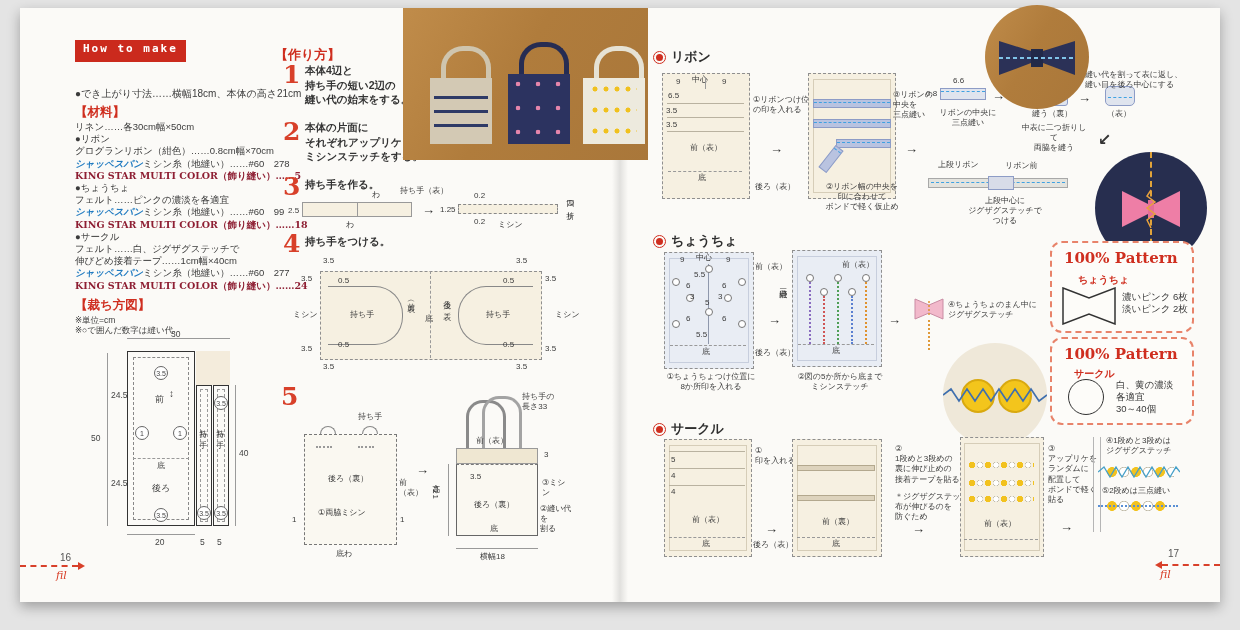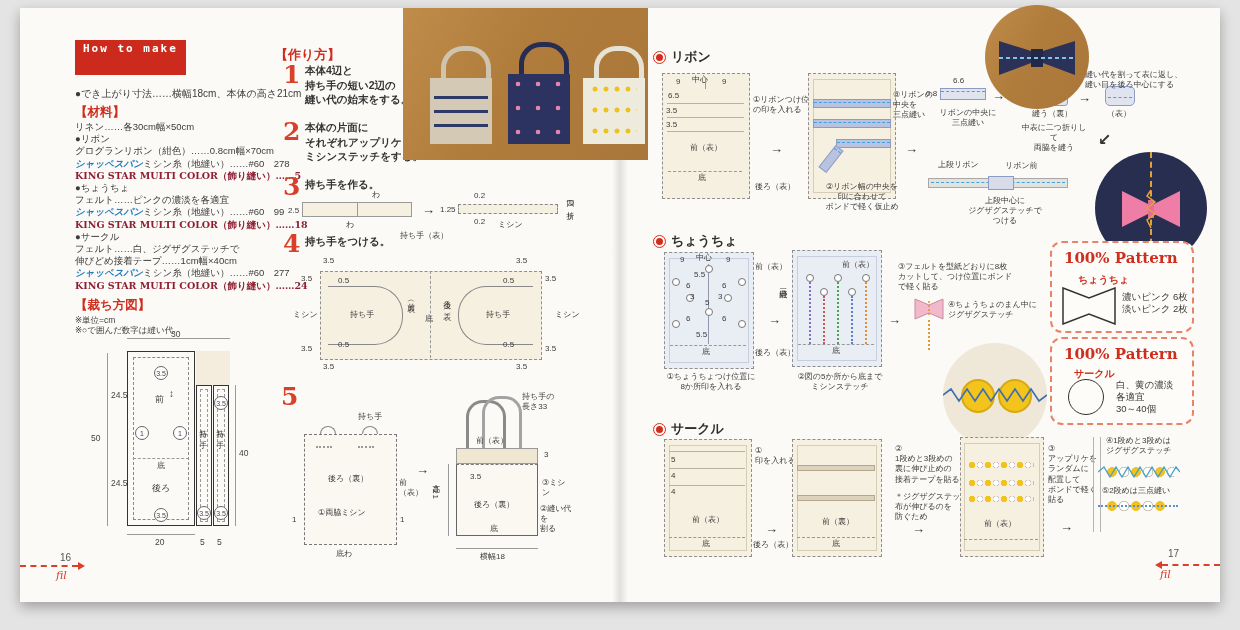--- a/index.html
+++ b/index.html
@@ -8,21 +8,21 @@
   #stage{position:relative;width:1240px;height:630px;overflow:hidden;background:#e4e4e4;}
   #spread{position:absolute;left:20px;top:8px;width:1200px;height:594px;background:#fbfaf7;box-shadow:0 5px 12px rgba(0,0,0,.3);}
   #gutter{position:absolute;left:612px;top:8px;width:16px;height:594px;
     background:linear-gradient(to right,rgba(0,0,0,0),rgba(0,0,0,.10) 50%,rgba(0,0,0,0));}
   .t{position:absolute;font-size:9px;color:var(--ink);line-height:1.28;white-space:pre-line;}
   .tc{text-align:center;}
   .s8{font-size:8px;} .s85{font-size:8.5px;} .s10{font-size:10px;}
   .vt{writing-mode:vertical-rl;letter-spacing:1px;}
   .hdr{position:absolute;color:var(--accent);font-weight:bold;font-size:12.5px;}
   .badge{position:absolute;background:#cb2a1d;color:#fff;font-family:"DejaVu Sans Mono","Liberation Mono",monospace;
-    font-weight:bold;font-size:11px;letter-spacing:2px;padding:2px 8px 20px;}
+    font-weight:bold;font-size:11px;letter-spacing:2px;padding:2px 8px 7px;}
   .title{position:absolute;font-size:19px;font-weight:bold;letter-spacing:1px;color:#2e2e2e;}
   .bignum{position:absolute;color:#d8402a;font-family:"DejaVu Serif","Liberation Serif",serif;font-weight:bold;font-size:25px;line-height:1;}
   .steptx{position:absolute;font-size:10.5px;font-weight:bold;color:#333;line-height:1.4;white-space:pre-line;}
   .mline{font-size:9.5px;line-height:12.2px;white-space:nowrap;}
   .bblue{color:#1f7ac0;font-weight:bold;font-style:italic;}
   .bmaroon{color:#8e1f33;font-weight:bold;font-family:"DejaVu Serif","Liberation Serif",serif;}
   .cont{position:absolute;}
   .diagram{position:absolute;border:1px dashed #8f8f8f;background:var(--cream);}
   .diagram.blue{background:var(--dblue);}
   .inner{position:absolute;border:1px solid #d6cdb8;}
@@ -148,21 +148,21 @@
 持ち手の短い2辺の
 縫い代の始末をする。</div>
   <div class="bignum" style="left:283px;top:119px;">2</div>
   <div class="steptx" style="left:305px;top:120px;">本体の片面に
 それぞれアップリケと
 ミシンステッチをする。</div>
   <div class="bignum" style="left:283px;top:174px;">3</div>
   <div class="steptx" style="left:305px;top:177px;">持ち手を作る。</div>
 
   <div class="cont" style="left:288px;top:186px;width:300px;height:56px;">
-    <div class="t s8" style="left:112px;top:0;margin-top:45px;">持ち手（表）</div>
+    <div class="t s8" style="left:112px;top:0;">持ち手（表）</div>
     <div class="t s8" style="left:0;top:20px;">2.5</div>
     <div style="position:absolute;left:14px;top:16px;width:110px;height:15px;border:1px solid #999;background:var(--cream);box-sizing:border-box;"></div>
     <div class="vline" style="left:69px;top:16px;height:15px;"></div>
     <div class="t s8" style="left:84px;top:4px;">わ</div>
     <div class="t s8" style="left:58px;top:34px;">わ</div>
     <div class="arrow" style="left:134px;top:16px;">→</div>
     <div class="t s8" style="left:152px;top:19px;">1.25</div>
     <div style="position:absolute;left:170px;top:18px;width:100px;height:10px;border:1px dashed #888;background:var(--cream);box-sizing:border-box;"></div>
     <div class="t s8" style="left:186px;top:5px;">0.2</div>
     <div class="t s8" style="left:186px;top:31px;">0.2</div>
@@ -401,23 +401,20 @@
     <div class="dotline" style="left:31px;top:48px;height:48px;border-left:2px dotted #cf5454;"></div>
     <div class="dotline" style="left:59px;top:48px;height:48px;border-left:2px dotted #5a7fd0;"></div>
     <div class="dash" style="left:6px;top:96px;width:76px;"></div>
     <div class="t s8" style="left:40px;top:98px;">底</div>
   </div>
   <div class="t s8 vt" style="left:777px;top:282px;">三点縫い</div>
   <div class="t s8 tc" style="left:784px;top:372px;width:112px;">②図の5か所から底まで
 ミシンステッチ</div>
   <div class="arrow" style="left:888px;top:312px;">→</div>
 
-  <div class="t s8" style="left:898px;top:262px;">③フェルトを型紙どおりに8枚
-カットして、つけ位置にボンド
-で軽く貼る</div>
   <svg width="30" height="22" style="position:absolute;left:914px;top:298px;">
     <polygon points="1,1 15,7 29,1 29,21 15,15 1,21" fill="#f2b9cb" stroke="#c98ba3" stro=""></polygon>
     <line x1="15" y1="3" x2="15" y2="19" stroke="#e0922e" stroke-width="1.5" stroke-dasharray="2,2"></line>
   </svg>
   <div class="t s8" style="left:948px;top:300px;">④ちょうちょのまん中に
 ジグザグステッチ</div>
   <div class="dotline" style="left:928px;top:320px;height:30px;border-left:2px dotted #e09a3a;"></div>
 
   <div class="photo round" style="left:943px;top:343px;width:104px;height:104px;background:#efe8d9;">
     <div style="position:absolute;left:18px;top:36px;width:30px;height:30px;border-radius:50%;background:#f3c51c;border:2px solid #d9a90f;"></div>

